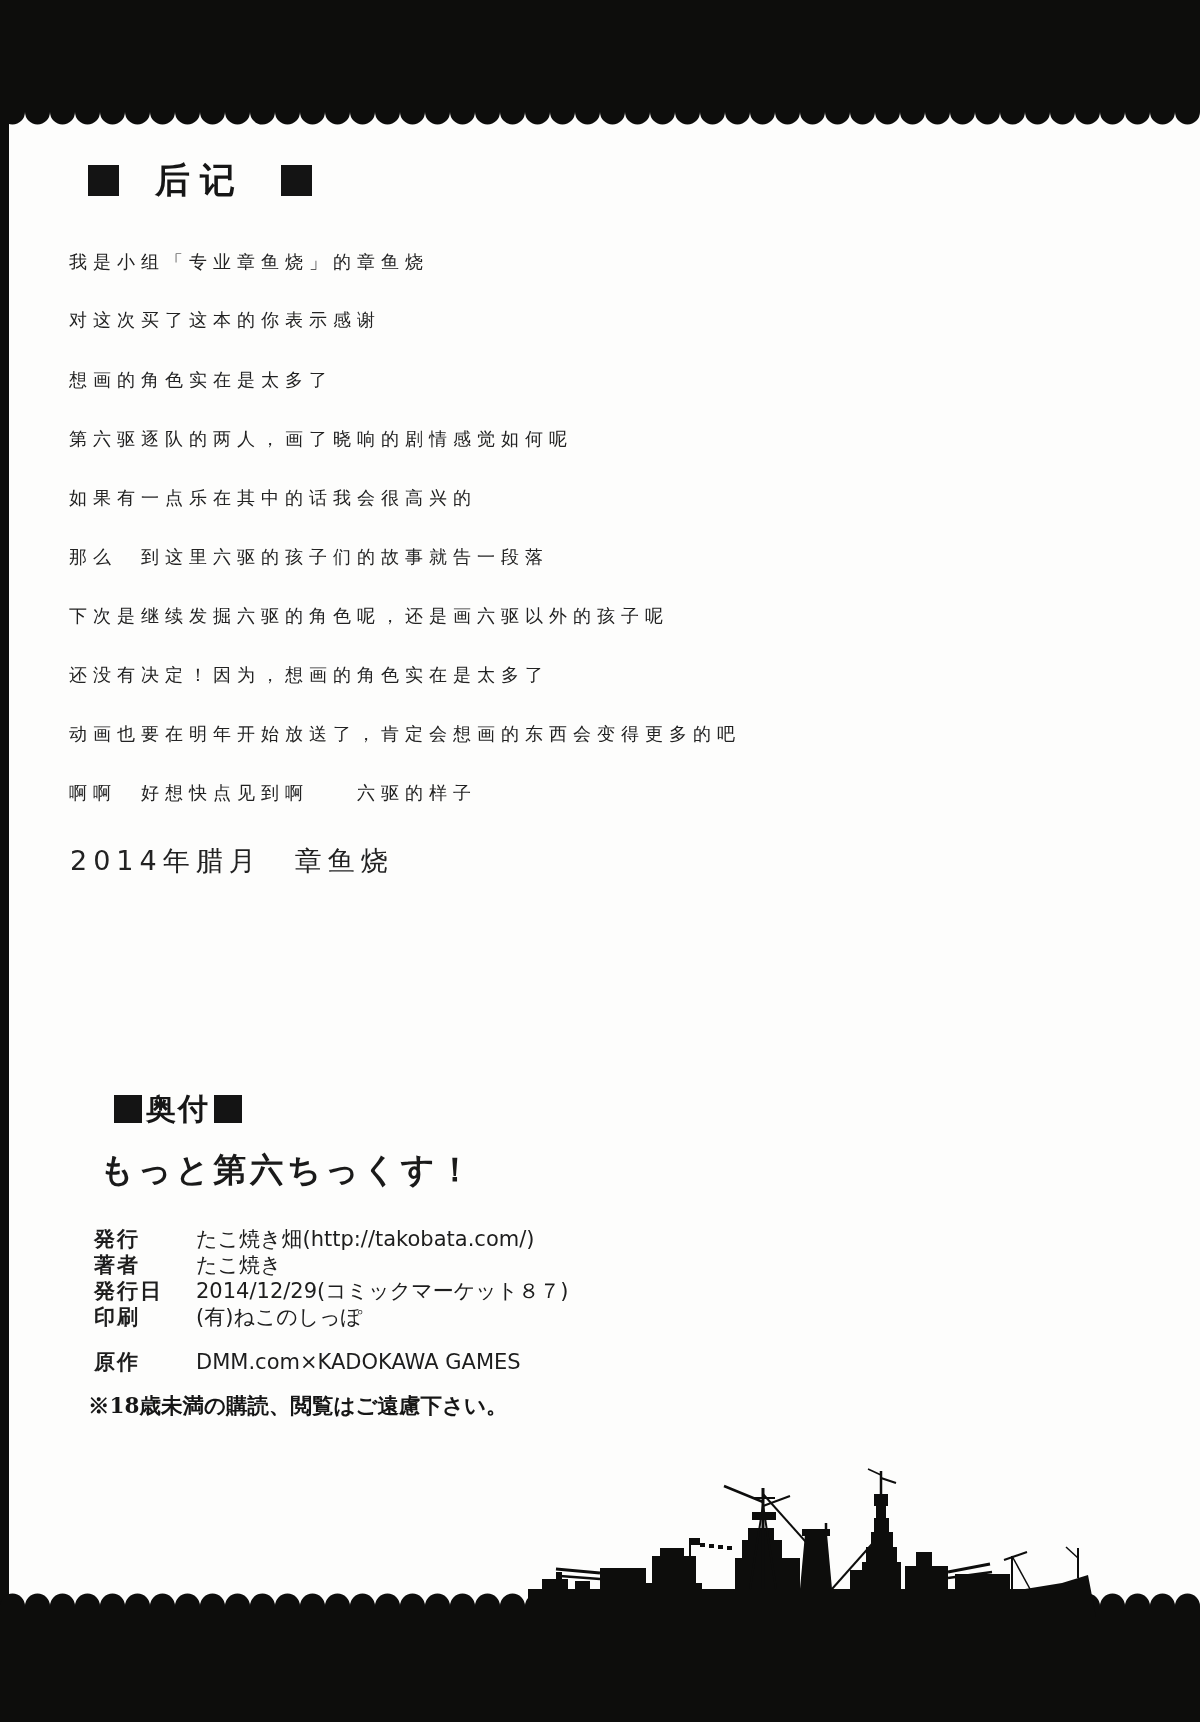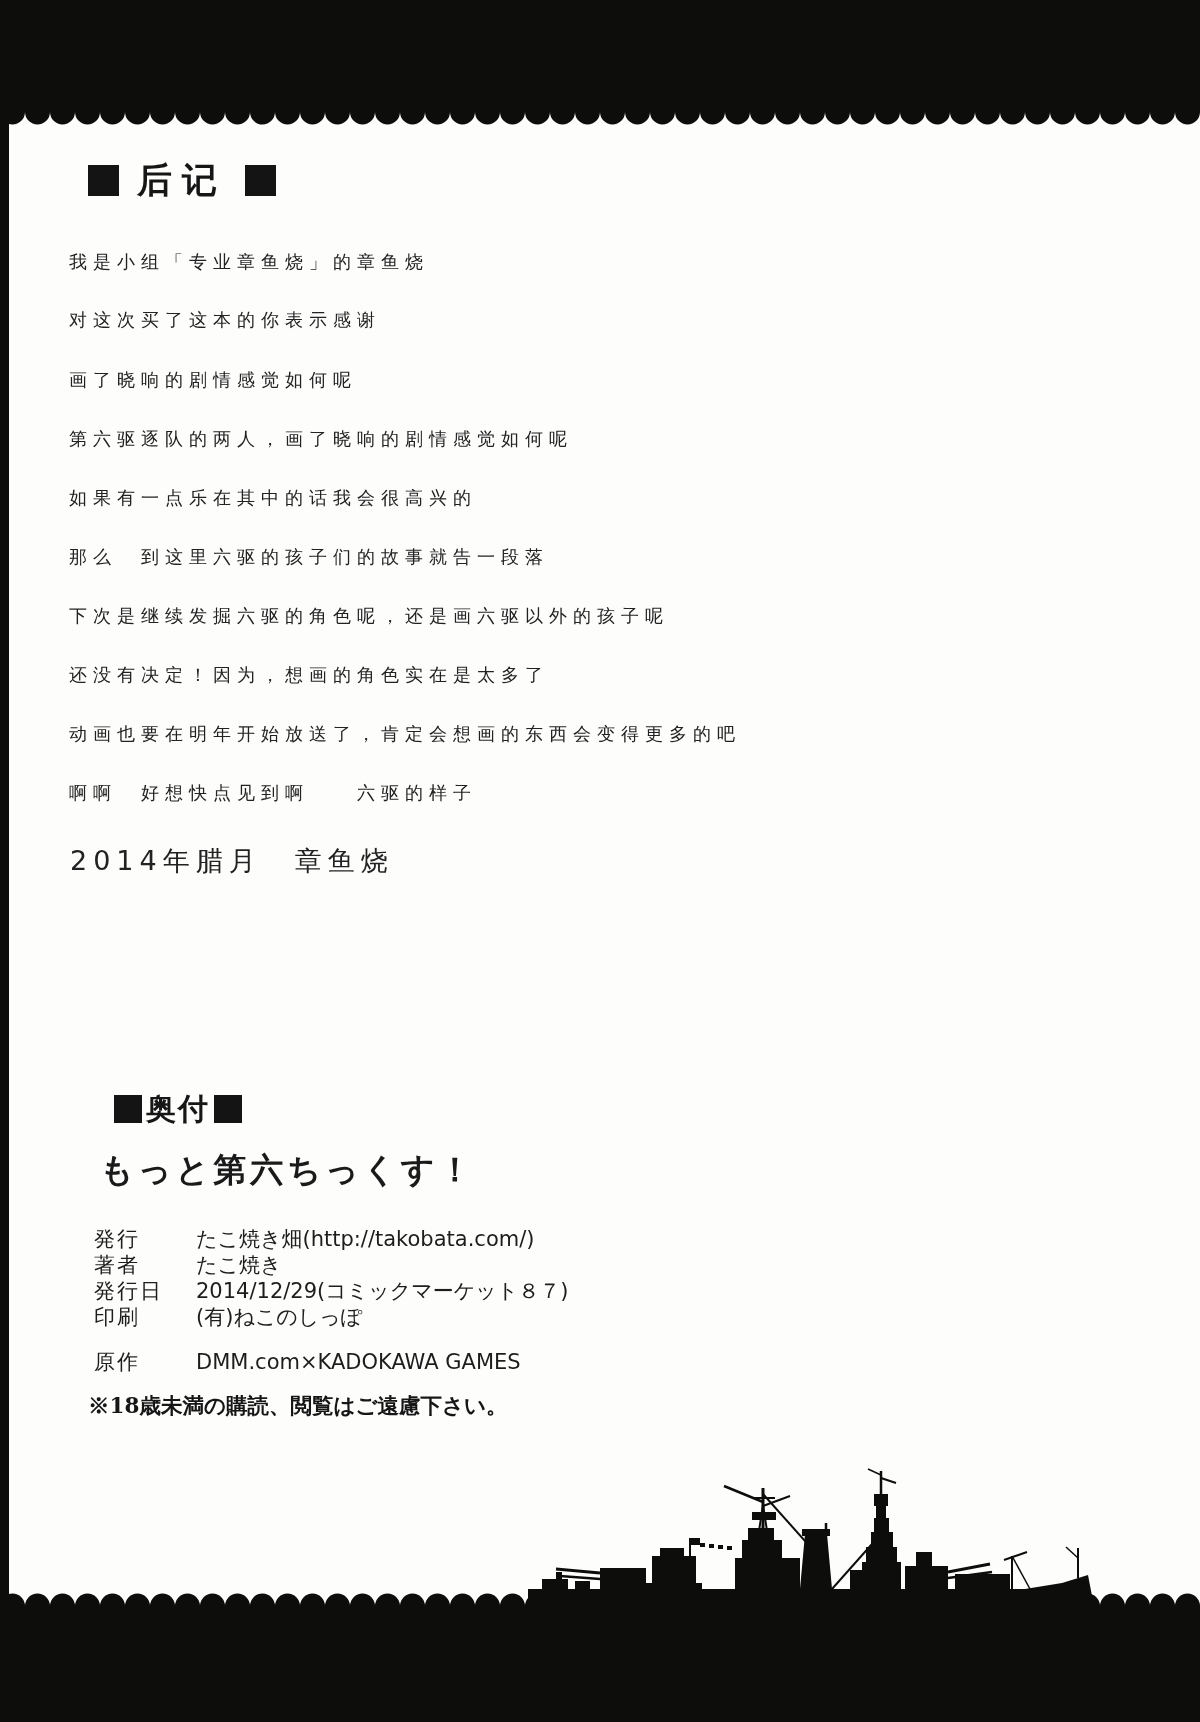--- a/index.html
+++ b/index.html
@@ -11,21 +11,21 @@
   
   .top-border,.bottom-art{position:absolute;left:0;display:block;}
   .top-border{top:0;width:1200px;height:126px;}
   .bottom-art{top:1440px;width:1200px;height:282px;}
   .binding-strip{
     position:absolute;left:0;top:0;width:9px;height:1722px;background:#0d0d0c;
   }
   
   .afterword-heading{
     position:absolute;left:88px;top:160px;height:40px;
-    display:flex;align-items:center;gap:18px;
+    display:flex;align-items:center;gap:36px;
     font-size:35px;font-weight:bold;letter-spacing:10px;color:#161616;
   }
   .sq{width:31px;height:31px;background:#141414;display:inline-block;}
   .aline{
     position:absolute;left:69px;font-size:18px;letter-spacing:6px;
     color:#222;white-space:nowrap;font-weight:500;
   }
   .signature{position:absolute;left:70px;top:843px;font-size:27px;letter-spacing:6px;color:#222;}
   
   .colophon-heading{
@@ -34,21 +34,21 @@
     font-size:30px;font-weight:bold;color:#161616;letter-spacing:2px;margin-left:16px;
   }
   .sq2{width:28px;height:28px;background:#141414;display:inline-block;}
   .doujin-title{
     position:absolute;left:100px;top:1148px;
     font-family:"DejaVu Serif",serif;font-size:33px;font-weight:bold;
     letter-spacing:4px;color:#1a1a1a;white-space:nowrap;
   }
   .colophon{position:absolute;left:94px;top:1226px;font-size:21px;color:#1d1d1d;}
   .crow{display:flex;line-height:26px;white-space:nowrap;}
-  .crow .lbl{width:102px;letter-spacing:2px;}
+  .crow .lbl{width:102px;letter-spacing:2px;font-weight:bold;}
   .crow.last{margin-top:19px;}
   .notice{
     position:absolute;left:88px;top:1392px;
     font-family:"DejaVu Serif",serif;font-size:21.5px;font-weight:700;
     line-height:27px;color:#161616;white-space:nowrap;
   }
   .notice .n2{padding-left:22px;}
   .shipfill{fill:#0d0d0c;stroke:none;}
   .shipline{stroke:#0d0d0c;fill:none;}
 </style>
@@ -64,21 +64,21 @@
   <div class="binding-strip"></div>
 
   <div class="afterword-heading">
     <span class="sq"></span>
     <span>后记</span>
     <span class="sq"></span>
   </div>
 
   <div class="aline" style="top:250px">我是小组「专业章鱼烧」的章鱼烧</div>
   <div class="aline" style="top:308px">对这次买了这本的你表示感谢</div>
-  <div class="aline" style="top:368px">画了晓响的剧情感觉如何呢</div>
+  <div class="aline" style="top:368px">想画的角色实在是太多了</div>
   <div class="aline" style="top:427px">第六驱逐队的两人，画了晓响的剧情感觉如何呢</div>
   <div class="aline" style="top:486px">如果有一点乐在其中的话我会很高兴的</div>
   <div class="aline" style="top:545px">那么　到这里六驱的孩子们的故事就告一段落</div>
   <div class="aline" style="top:604px">下次是继续发掘六驱的角色呢，还是画六驱以外的孩子呢</div>
   <div class="aline" style="top:663px">还没有决定！因为，想画的角色实在是太多了</div>
   <div class="aline" style="top:722px">动画也要在明年开始放送了，肯定会想画的东西会变得更多的吧</div>
   <div class="aline" style="top:781px">啊啊　好想快点见到啊　　六驱的样子</div>
   <div class="signature">2014年腊月　章鱼烧</div>
 
   <div class="colophon-heading">

